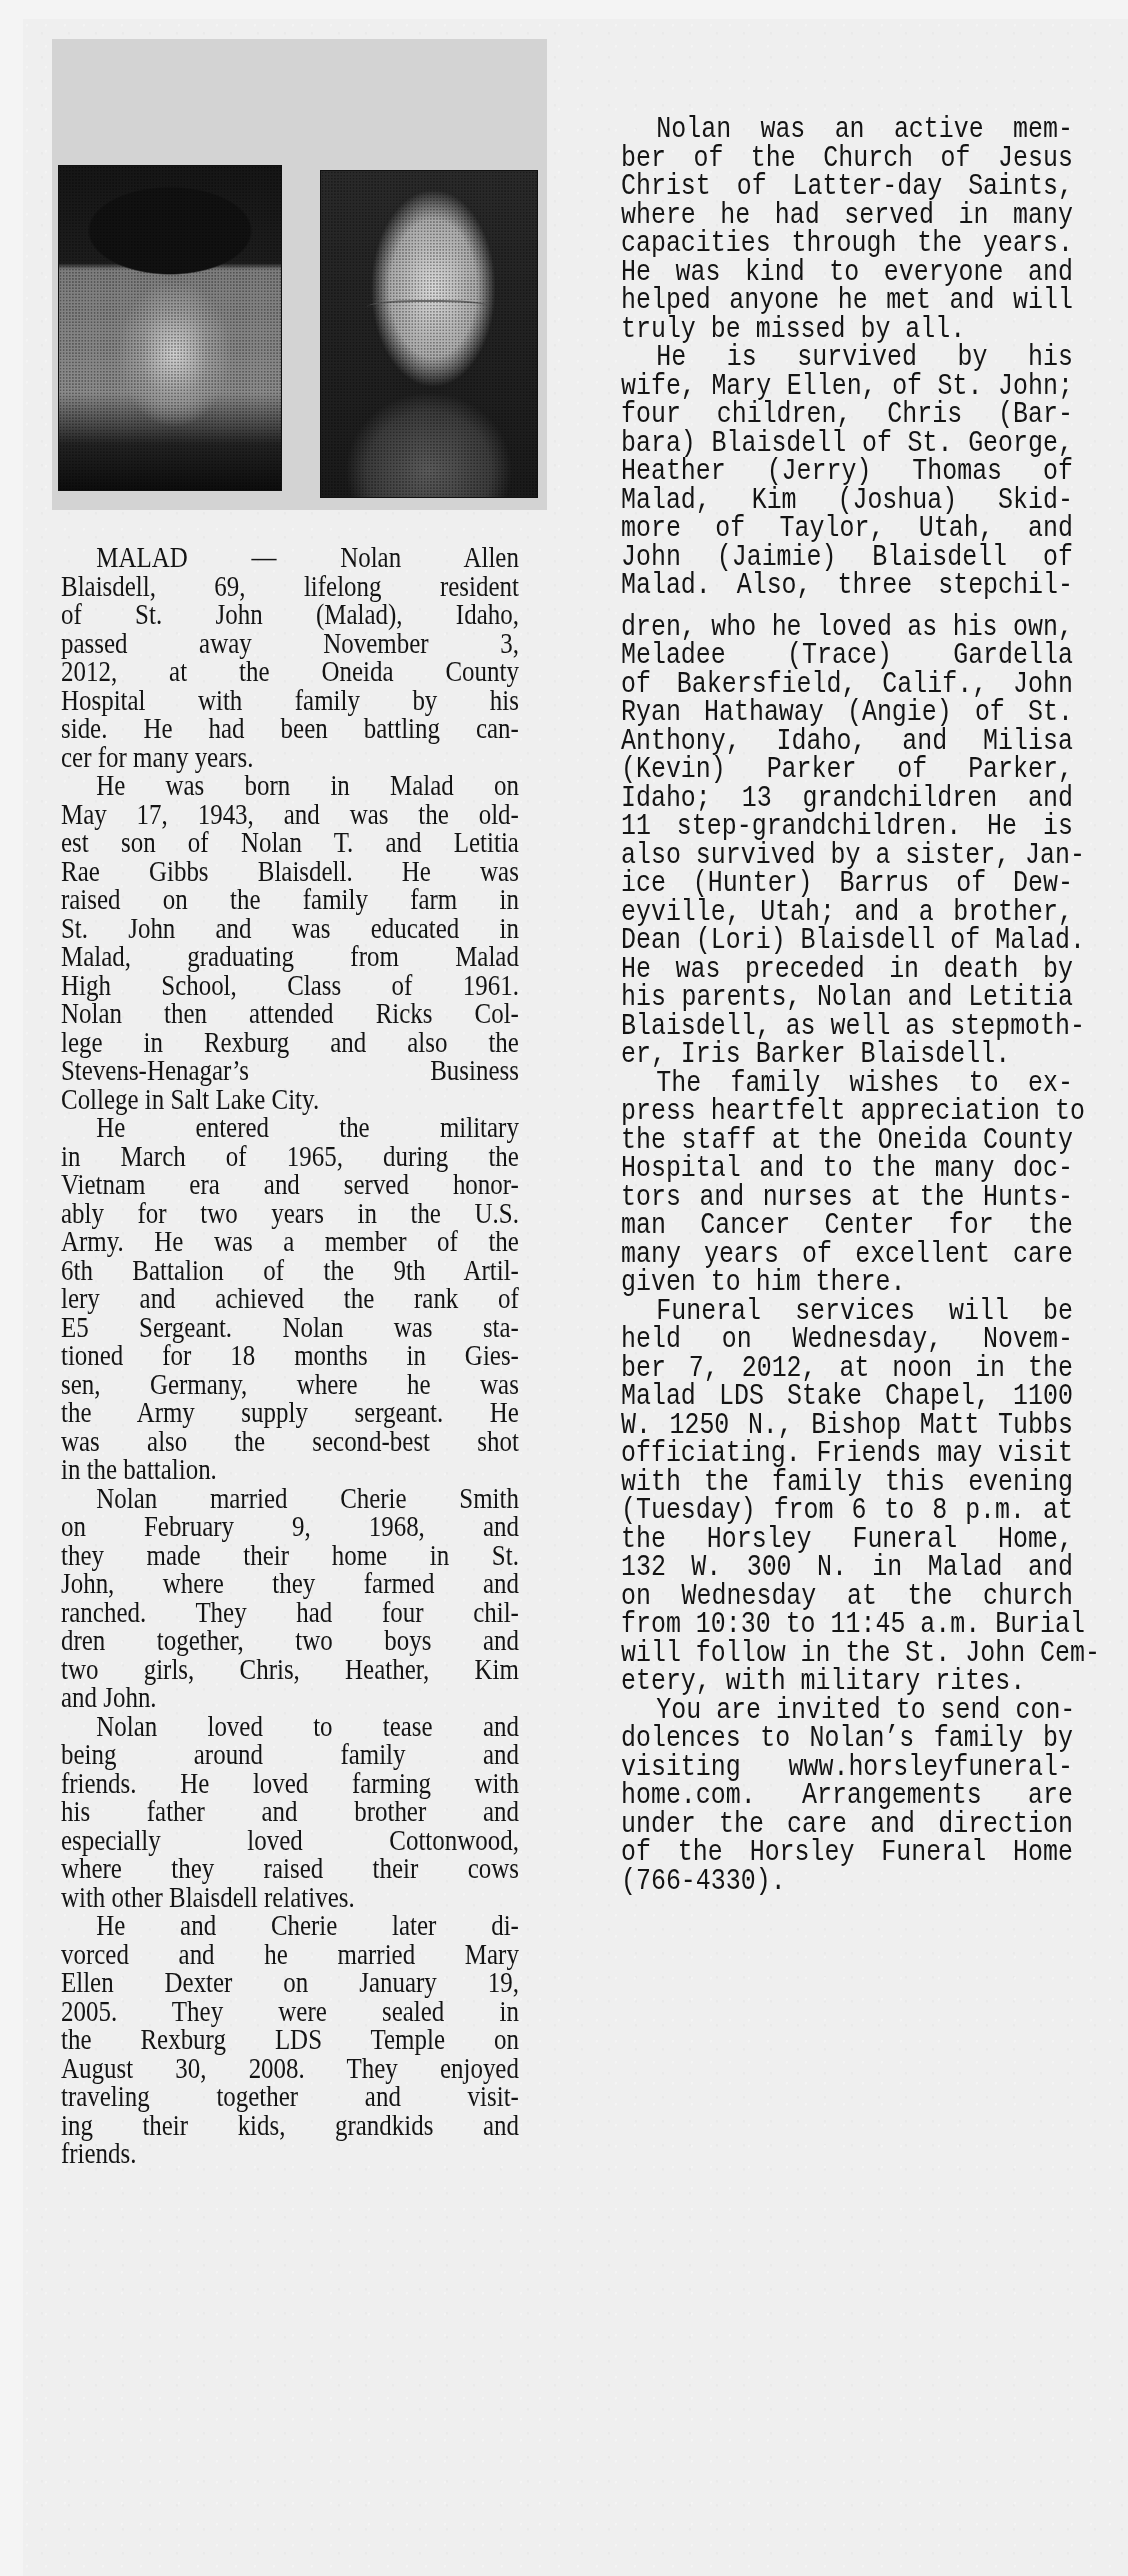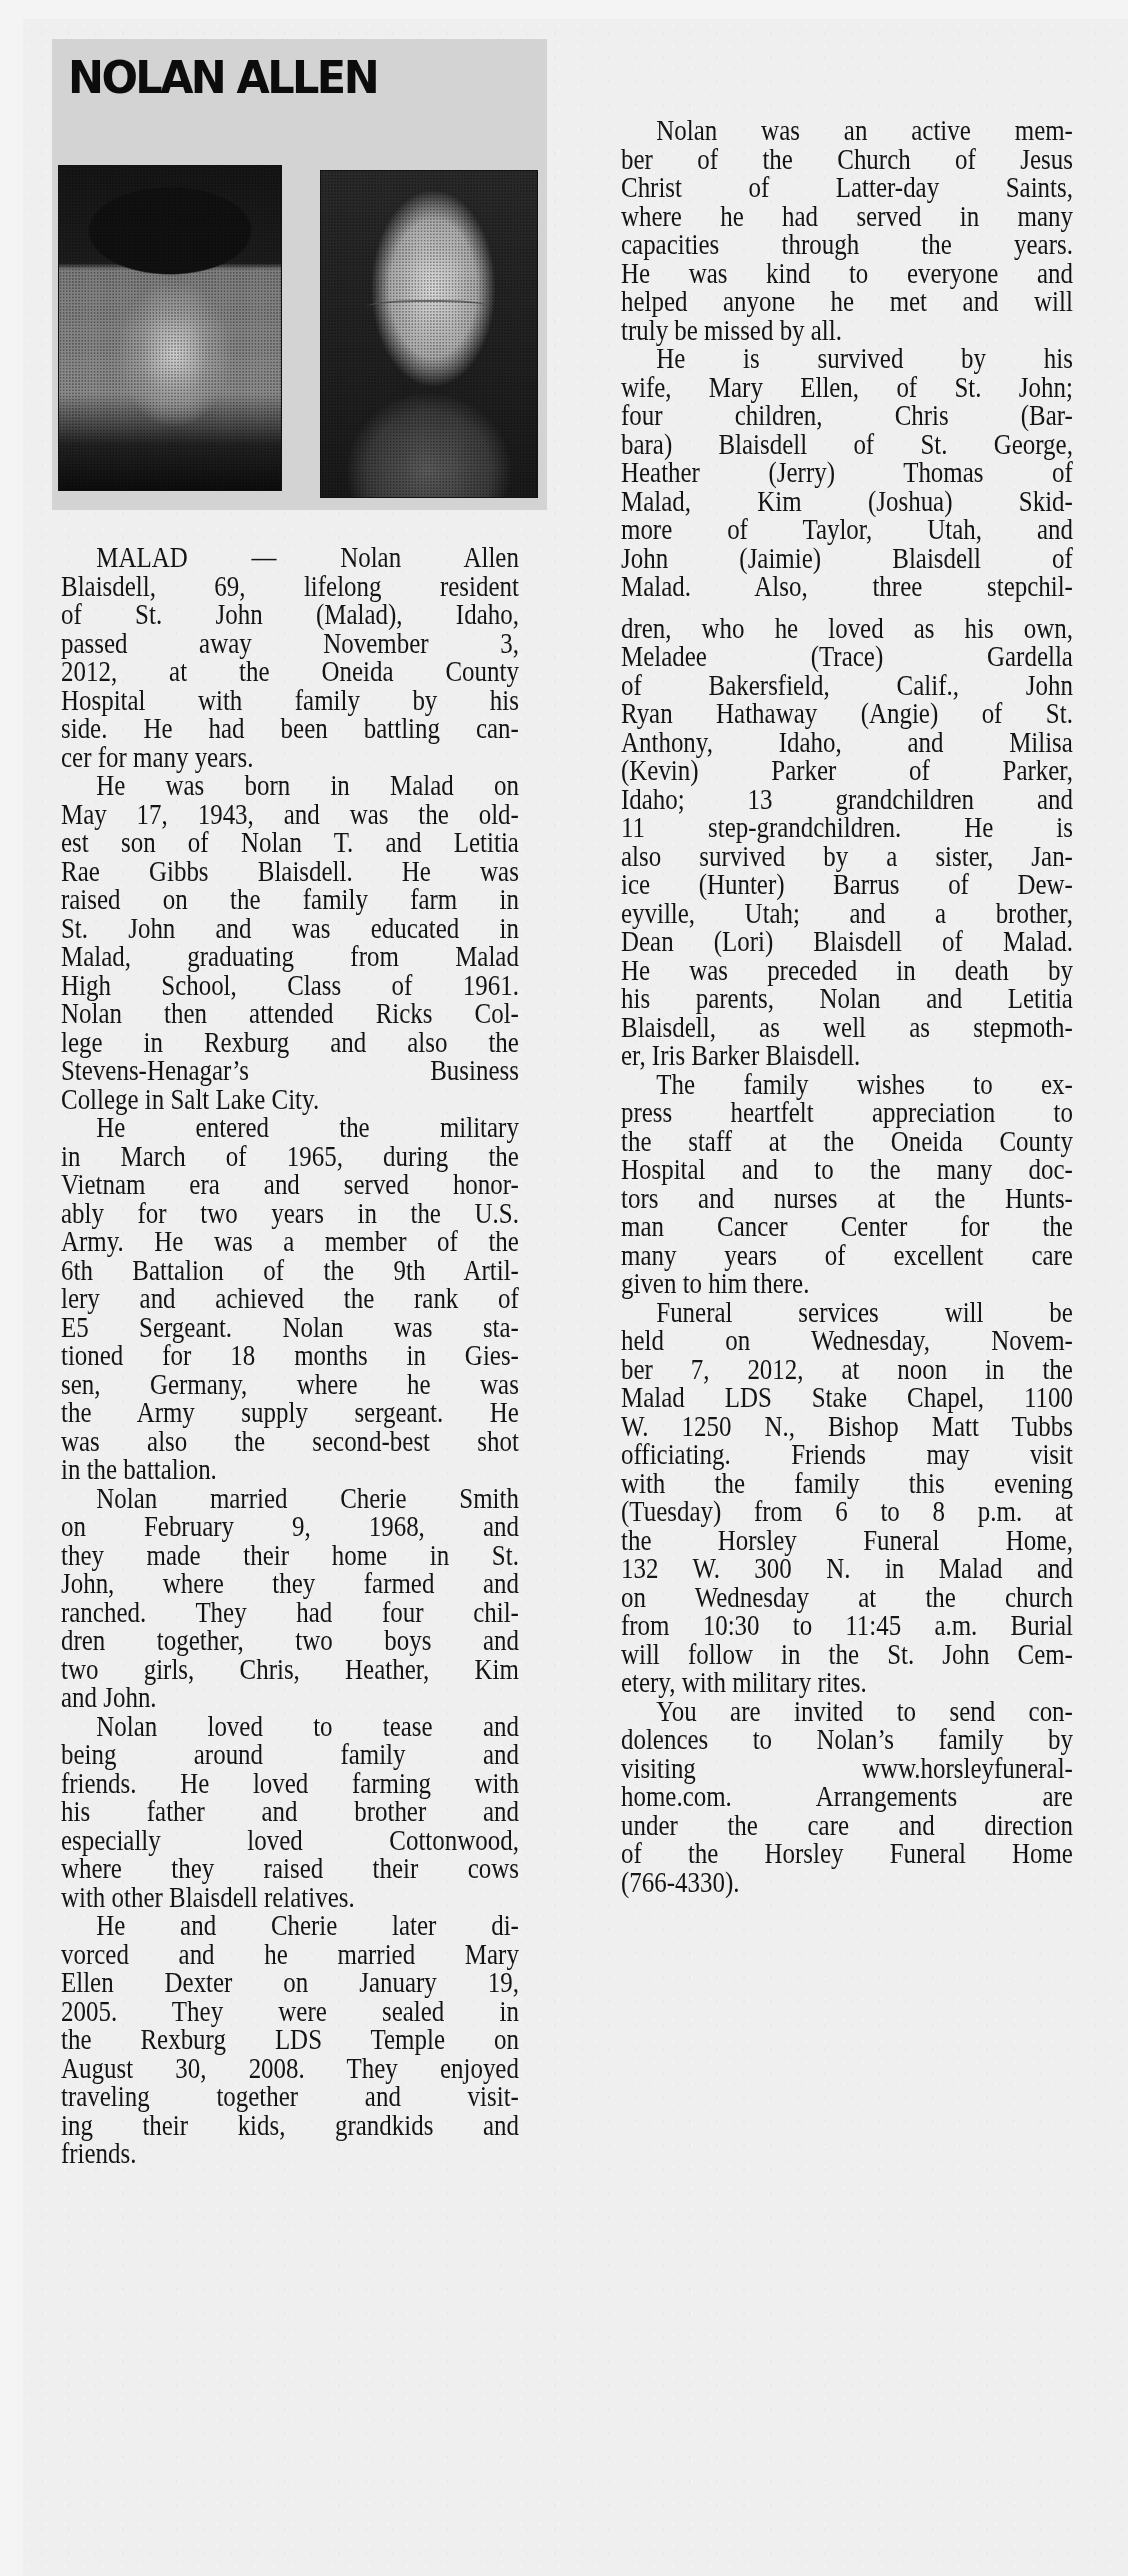--- a/index.html
+++ b/index.html
@@ -26,37 +26,37 @@
       radial-gradient(ellipse 40% 42% at 52% 36%, #d8d8d8 0%, #a9a9a9 50%, transparent 72%),
       radial-gradient(ellipse 48% 30% at 50% 92%, #5a5a5a 0%, #3b3b3b 60%, transparent 80%),
       linear-gradient(180deg,#2a2a2a,#1a1a1a);}
   .halftone{position:absolute;inset:0;
     background-image:radial-gradient(circle,#000 0 0.6px,transparent 0.8px);
     background-size:3.1px 3.1px;opacity:.35;}
   .glasses{position:absolute;left:46px;top:129px;width:124px;height:15.5px;
     border-top:2.1px solid #555;border-radius:40% 40% 0 0;opacity:.8;}
   .col{position:absolute;font-size:29px;line-height:28.5px;}
   .col-left{left:61px;top:543px;width:459px;}
-  .col-right{left:621px;top:116px;width:453px;}
+  .col-right{left:621px;top:116px;width:453px;font-family:Liberation Mono, monospace;}
   .line{display:block;white-space:nowrap;text-align:justify;text-align-last:justify;
     transform-origin:left top;transform:scaleX(.86);width:116%;height:28.5px;}
   .line.indent{padding-left:41px;box-sizing:border-box;}
   .line.last{text-align-last:left;}
   .gap{height:13.4px;}
 </style>
 </head>
 <body>
 
 <div class="paper">
   <div class="paper-noise"></div>
 </div>
 
 <div class="header-box"></div>
 <h1 class="headline">
-  <span>NOLAN ALLEN</span><br>
+  <br>
 </h1>
 
 <div class="photo photo-young" title="Portrait of Nolan in military uniform and cap">
   <div class="halftone"></div>
 </div>
 <div class="photo photo-old" title="Portrait of Nolan as an older man wearing glasses">
   <div class="glasses"></div>
   <div class="halftone"></div>
 </div>
 

